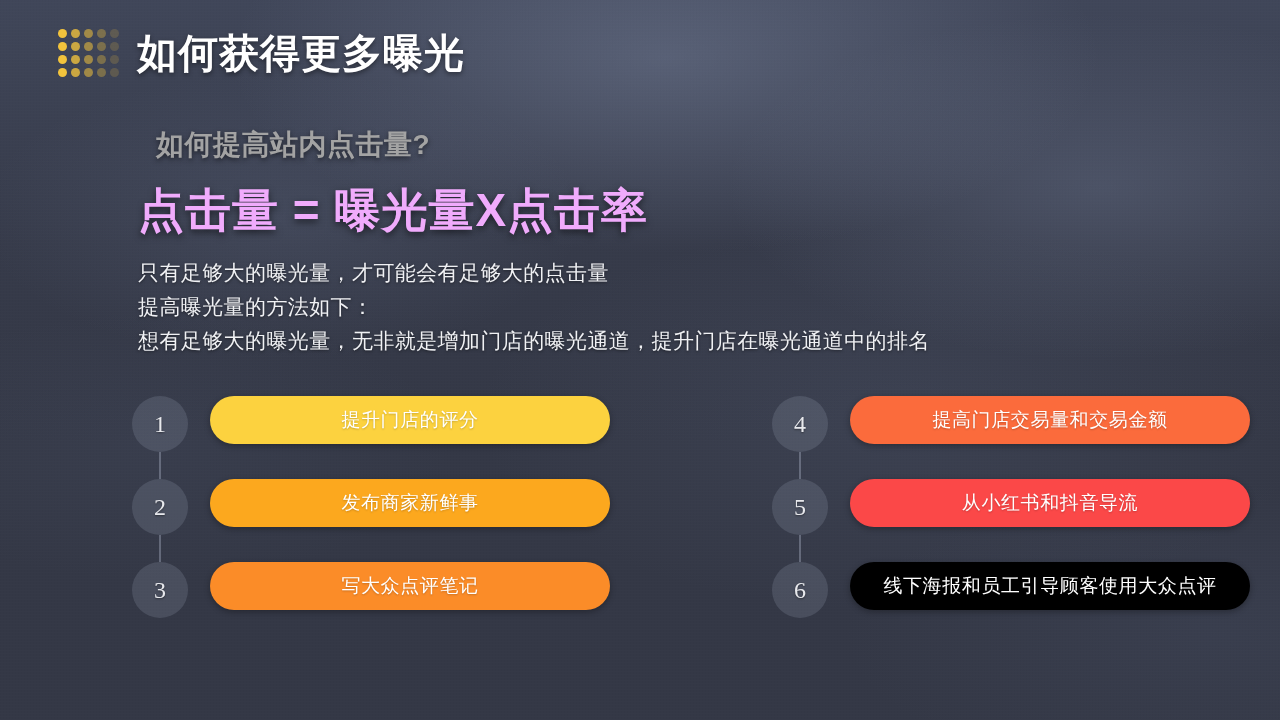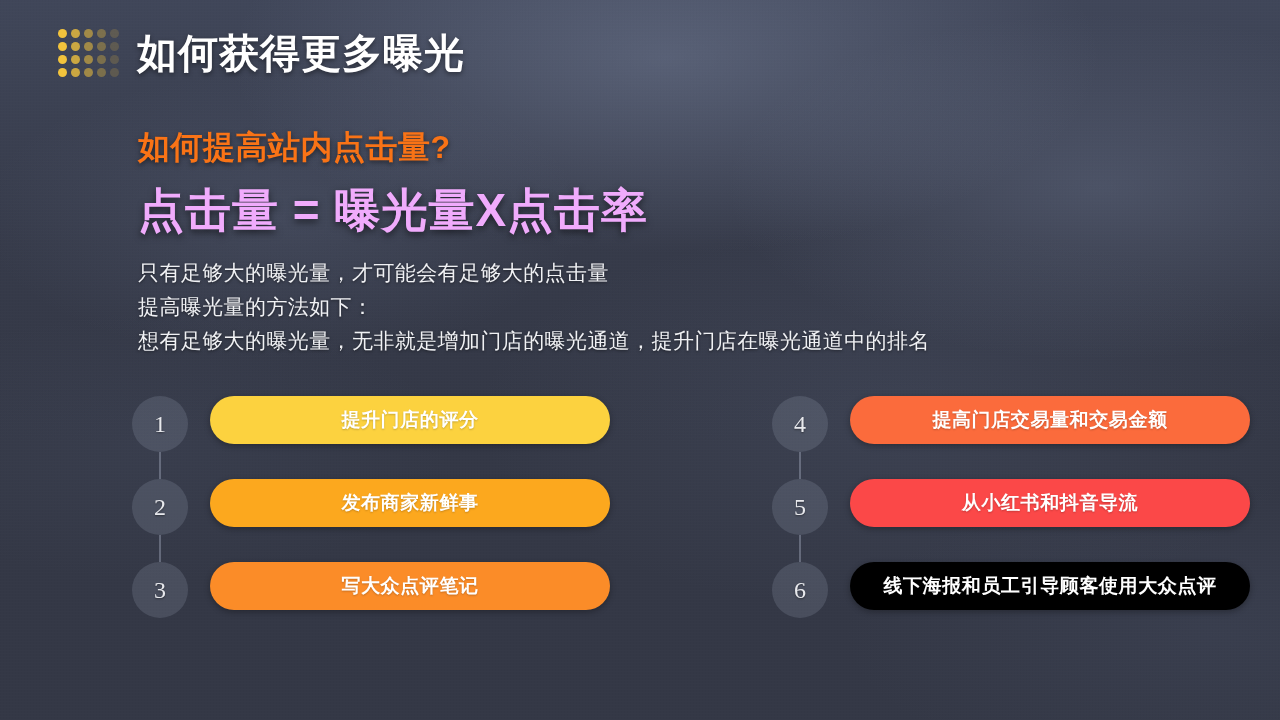--- a/index.html
+++ b/index.html
@@ -54,22 +54,22 @@
 
   .slide-title{
     position:absolute; left:125px; top:26px;
     font-size:40px; font-weight:bold; color:#FFFFFF; letter-spacing:1px;
     text-shadow:0 2px 5px rgba(0,0,0,.45);
     white-space:nowrap;
   }
 
   
   .kicker{
-    position:absolute; left:138px; top:126px;
-    font-size:32px; font-weight:bold; color:#f97316; letter-spacing:.5px;
+    position:absolute; left:156px; top:126px;
+    font-size:28px; font-weight:bold; color:#a3a3a3; letter-spacing:.5px;
     text-shadow:0 2px 5px rgba(0,0,0,.5);
     white-space:nowrap;
   }
   .formula{
     position:absolute; left:138px; top:180px;
     font-size:46px; font-weight:bold; color:#f0abfc; letter-spacing:1px;
     text-shadow:0 3px 7px rgba(0,0,0,.55);
     white-space:nowrap;
   }
 
@@ -103,21 +103,21 @@
   
   .row .connector{
     position:absolute; z-index:1; left:27px; top:56px;
     width:2px; height:27px; background:rgba(170,178,198,.40);
   }
   .row:last-child .connector{ display:none; }
 
   .pill{
     height:48px; border-radius:24px;
     display:flex; align-items:center; justify-content:center;
-    color:#FFFFFF; font-size:19px; font-weight:bold; letter-spacing:.6px;
+    color:#FFFFFF; font-size:19px; font-weight:normal; letter-spacing:.6px;
     box-shadow:0 2px 6px rgba(0,0,0,.30);
     text-shadow:0 1px 2px rgba(0,0,0,.22);
     white-space:nowrap; padding:0 22px;
   }
   .pill.w-std{ width:400px; }
   .pill.w-wide{ width:400px; }
 </style>
 </head>
 <body>
 

